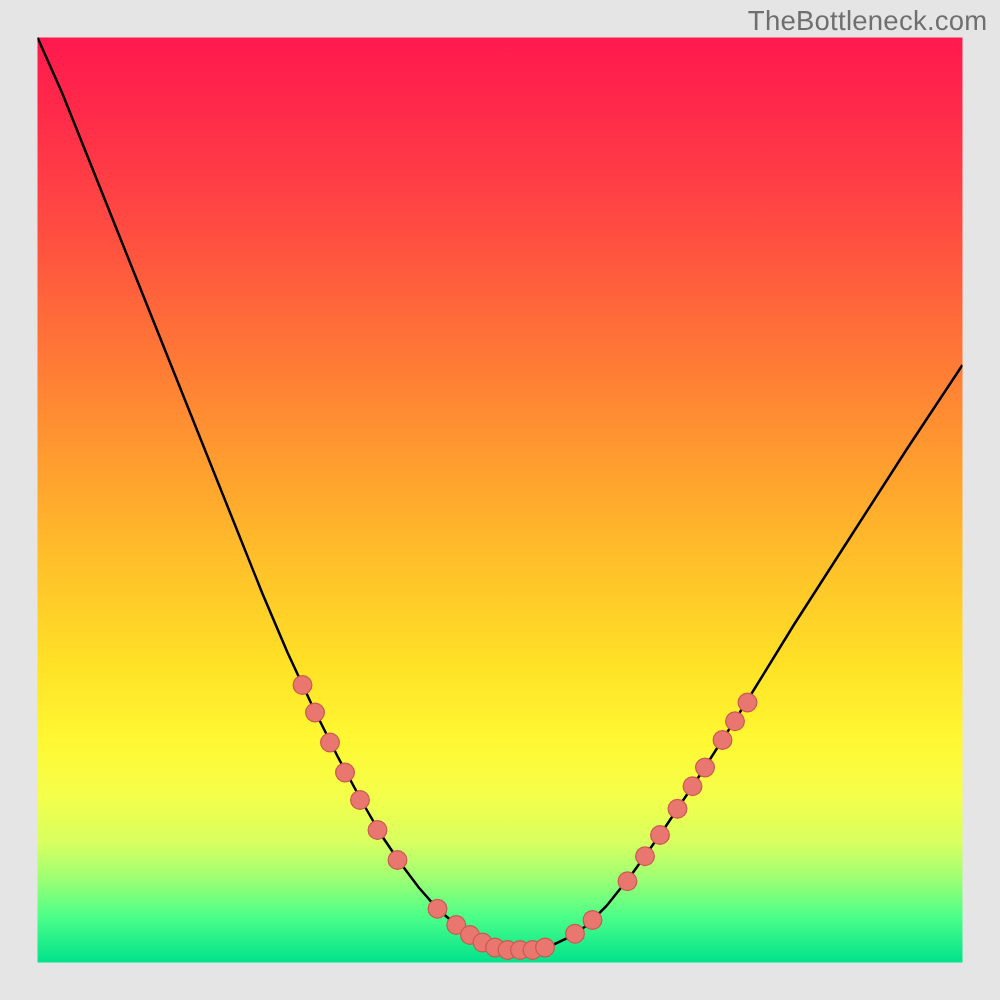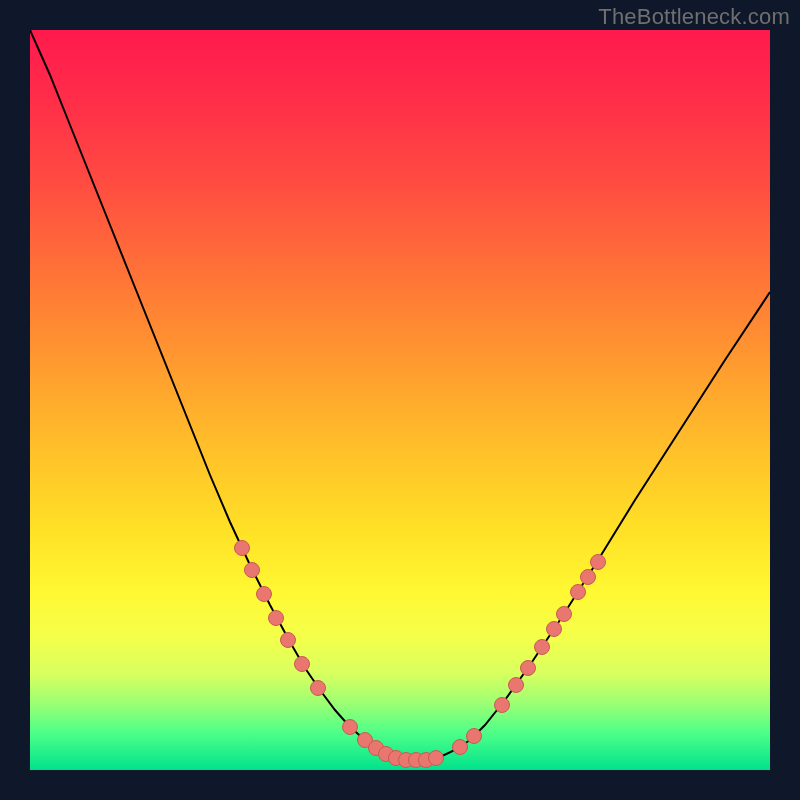--- a/index.html
+++ b/index.html
@@ -10,21 +10,21 @@
     background: #000;
     overflow: hidden;
     font-family: Arial, Helvetica, sans-serif;
   }
   .frame {
     position: absolute;
     left: 0;
     top: 0;
     width: 800px;
     height: 800px;
-    background: #0f172a;
+    background: #e5e5e5;
   }
   .plot {
     position: absolute;
     left: 30px;
     top: 30px;
     width: 740px;
     height: 740px;
     
     background: linear-gradient(
       to bottom,

